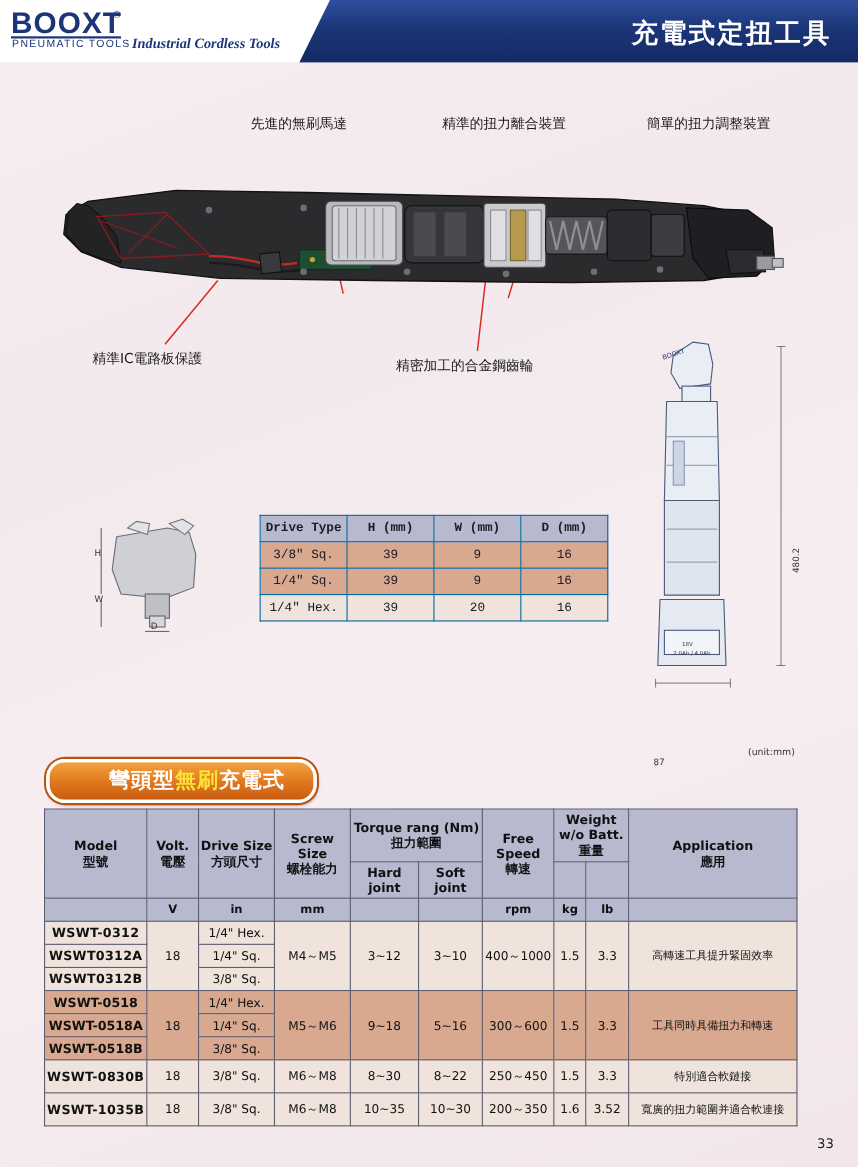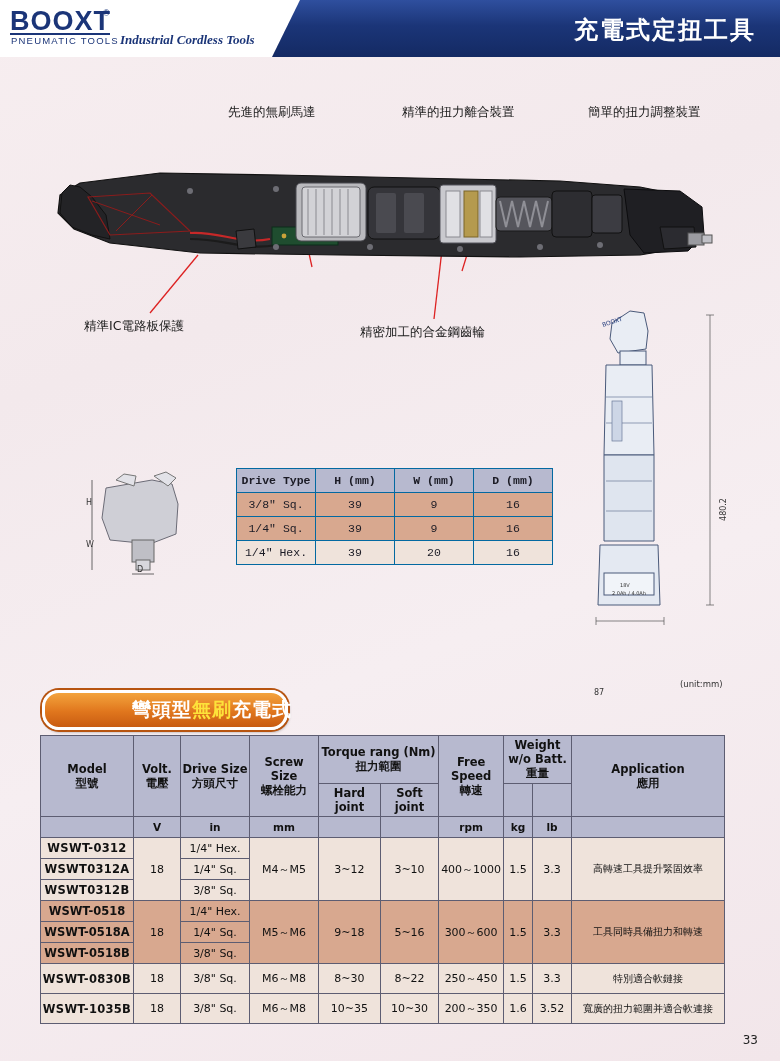--- a/index.html
+++ b/index.html
@@ -65,21 +65,20 @@
   .banner{
     position:absolute;left:42px;top:690px;width:240px;height:34px;
     background:linear-gradient(180deg,#f3a33c 0%,#e0761d 55%,#c85c12 100%);
     border:3px solid #ffffff;border-radius:17px;
     box-shadow:0 0 0 2px #b75410, 1px 2px 3px rgba(0,0,0,.35);
   }
   .banner-txt{
     position:absolute;left:0;top:0;width:268px;height:34px;line-height:32px;text-align:center;
     font-size:19px;font-weight:bold;color:#fff;font-family:"DejaVu Sans", sans-serif;
     letter-spacing:1px;
-    margin-left:33px;
   }
   .banner-txt .w{color:#ffffff;}
   .banner-txt .y{color:#fde23a;}
 
   
   .spec{position:absolute;left:40px;top:735px;border-collapse:collapse;width:685px;}
   .spec td,.spec th{
     border:1px solid #5d5d72;font-size:11px;text-align:center;color:#111;
     font-family:"DejaVu Sans", sans-serif;
   }

